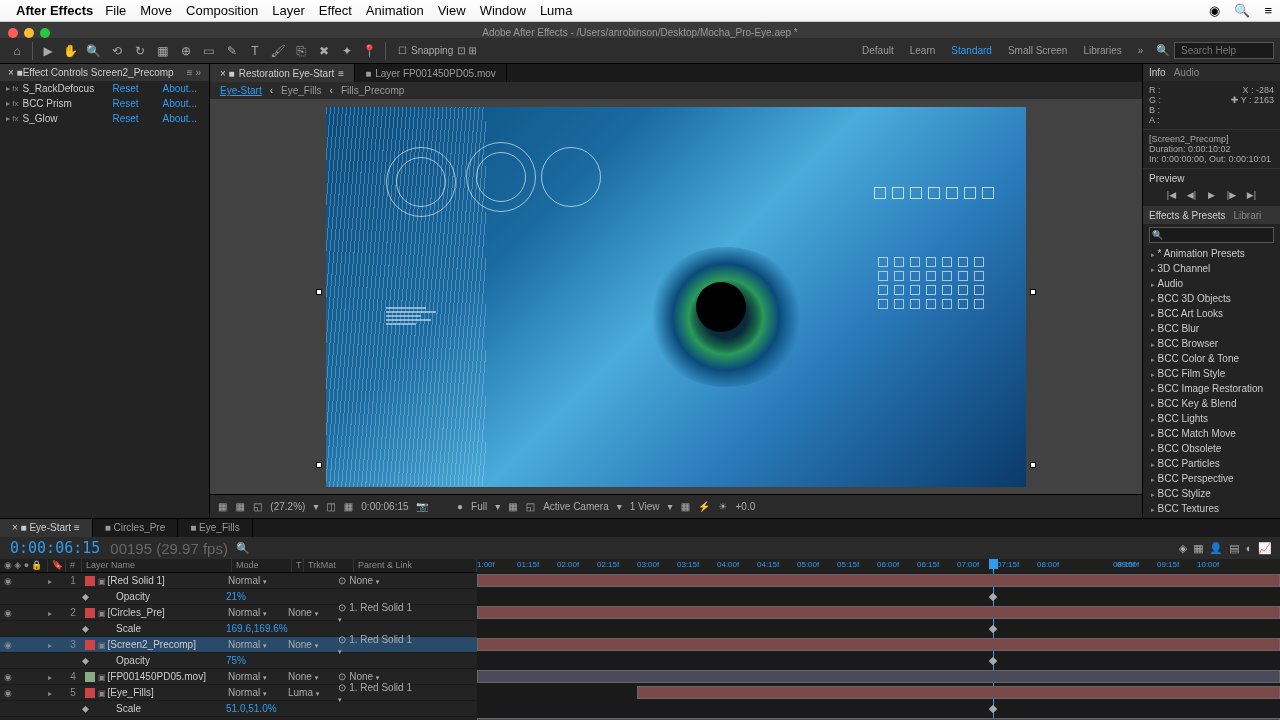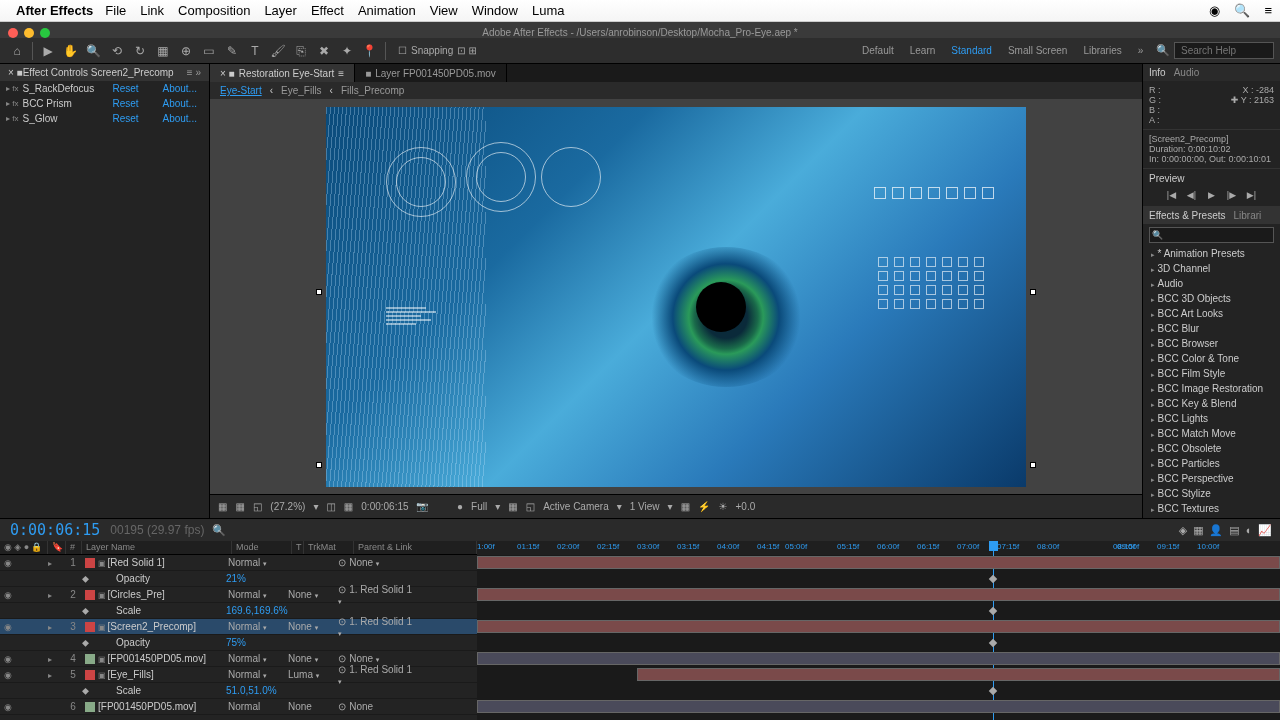--- a/index.html
+++ b/index.html
@@ -107,21 +107,21 @@
 .kf{position:absolute;width:6px;height:6px;background:#aaa;transform:rotate(45deg)}
 .eye-icon{color:#888;font-size:9px}
 </style>
 </head>
 <body>
 
 <div class="menubar">
   <span class="apple-logo"></span>
   <span class="app-name">After Effects</span>
   <span class="menu-item">File</span>
-  <span class="menu-item">Link</span>
+  <span class="menu-item">Move</span>
   <span class="menu-item">Composition</span>
   <span class="menu-item">Layer</span>
   <span class="menu-item">Effect</span>
   <span class="menu-item">Animation</span>
   <span class="menu-item">View</span>
   <span class="menu-item">Window</span>
   <span class="menu-item">Luma</span>
   <div class="menubar-right">
     <span>◉</span>
     <span>🔍</span>
@@ -365,23 +365,28 @@
         <div class="ep-item"><span class="ep-arrow">▸</span>BCC Particles</div>
         <div class="ep-item"><span class="ep-arrow">▸</span>BCC Perspective</div>
         <div class="ep-item"><span class="ep-arrow">▸</span>BCC Stylize</div>
         <div class="ep-item"><span class="ep-arrow">▸</span>BCC Textures</div>
         <div class="ep-item">BCC Time</div>
       </div>
   </div>
 </div>
 
 <div class="timeline-area">
+  <div class="tl-tabs">
+    <div class="tl-tab active">× ■ <span>Eye-Start</span> ≡</div>
+    <div class="tl-tab">■ <span>Circles_Pre</span></div>
+    <div class="tl-tab">■ <span>Eye_Fills</span></div>
+  </div>
   <div class="tl-header">
     <span class="timecode">0:00:06:15</span>
-    <span style="font-size:12px;color:#666">00195 (29.97 fps)</span>
+    <span style="font-size:15px;color:#666">00195 (29.97 fps)</span>
     <span style="margin-left:8px;color:#888">🔍</span>
     <div class="tl-tools">
       <span class="tl-tool">◈</span>
       <span class="tl-tool">▦</span>
       <span class="tl-tool">👤</span>
       <span class="tl-tool">▤</span>
       <span class="tl-tool">◐</span>
       <span class="tl-tool">📈</span>
     </div>
   </div>
@@ -401,21 +406,21 @@
           <div class="playhead-top"></div>
         </div>
     <div class="ruler-mark" style="left: 0px;">1:00f</div>
         <div class="ruler-mark" style="left: 40px;">01:15f</div>
         <div class="ruler-mark" style="left: 80px;">02:00f</div>
         <div class="ruler-mark" style="left: 120px;">02:15f</div>
         <div class="ruler-mark" style="left: 160px;">03:00f</div>
         <div class="ruler-mark" style="left: 200px;">03:15f</div>
         <div class="ruler-mark" style="left: 240px;">04:00f</div>
         <div class="ruler-mark" style="left: 280px;">04:15f</div>
-        <div class="ruler-mark" style="left: 308px;">05:00f</div>
+        <div class="ruler-mark" style="left: 320px;">05:00f</div>
         <div class="ruler-mark" style="left: 360px;">05:15f</div>
         <div class="ruler-mark" style="left: 400px;">06:00f</div>
         <div class="ruler-mark" style="left: 440px;">06:15f</div>
         <div class="ruler-mark" style="left: 480px;">07:00f</div>
         <div class="ruler-mark" style="left: 520px;">07:15f</div>
         <div class="ruler-mark" style="left: 560px;">08:00f</div>
         <div class="ruler-mark" style="left: 600px; margin-left: 36px;">08:15f</div>
         <div class="ruler-mark" style="left: 640px;">09:00f</div>
         <div class="ruler-mark" style="left: 680px;">09:15f</div>
         <div class="ruler-mark" style="left: 720px;">10:00f</div>

